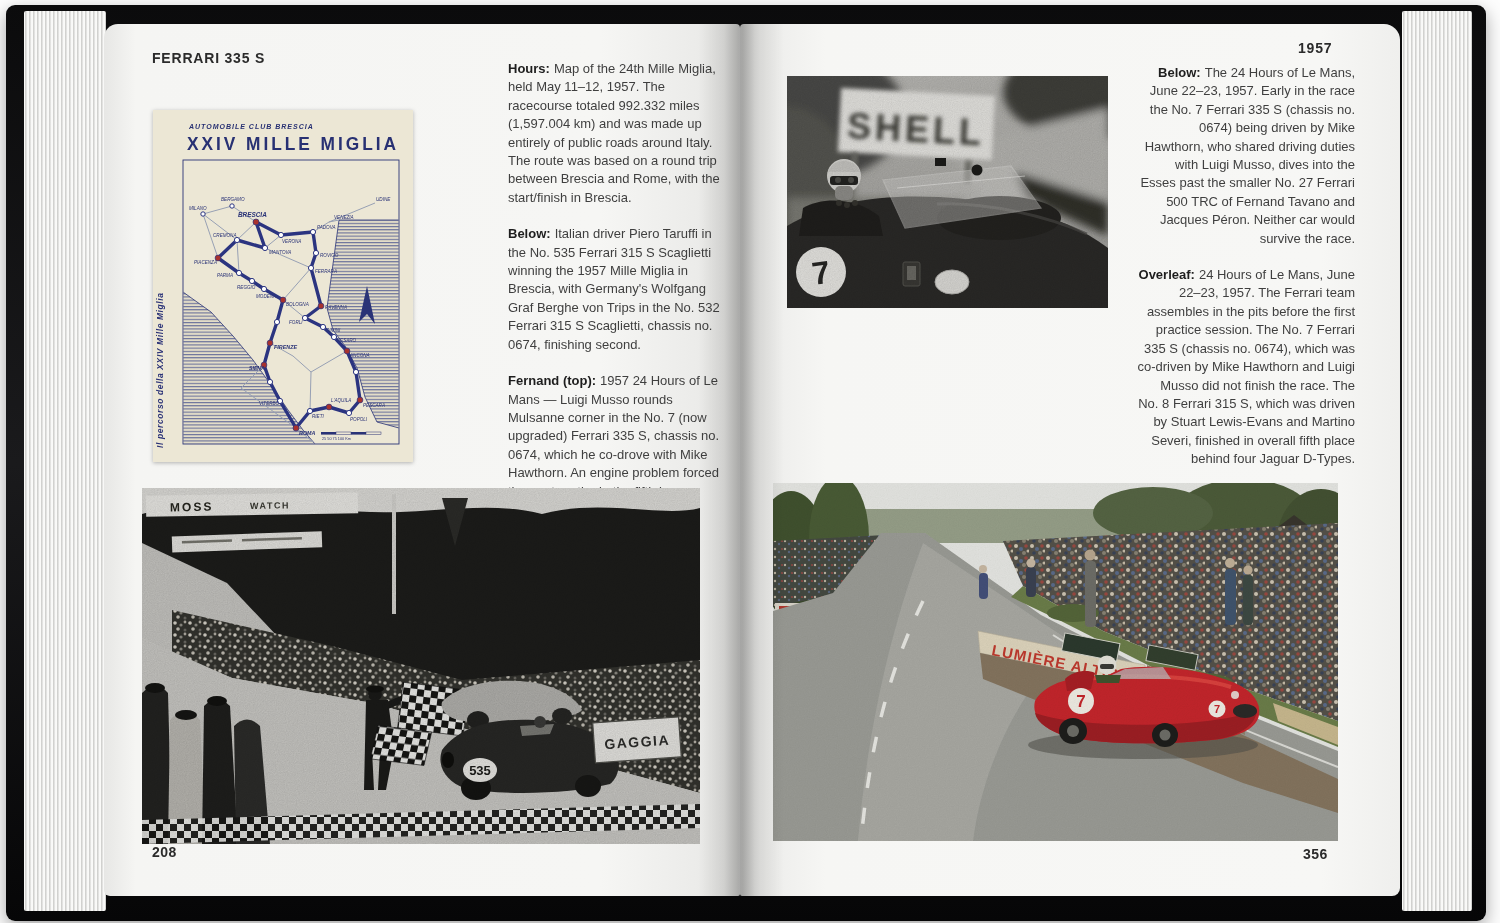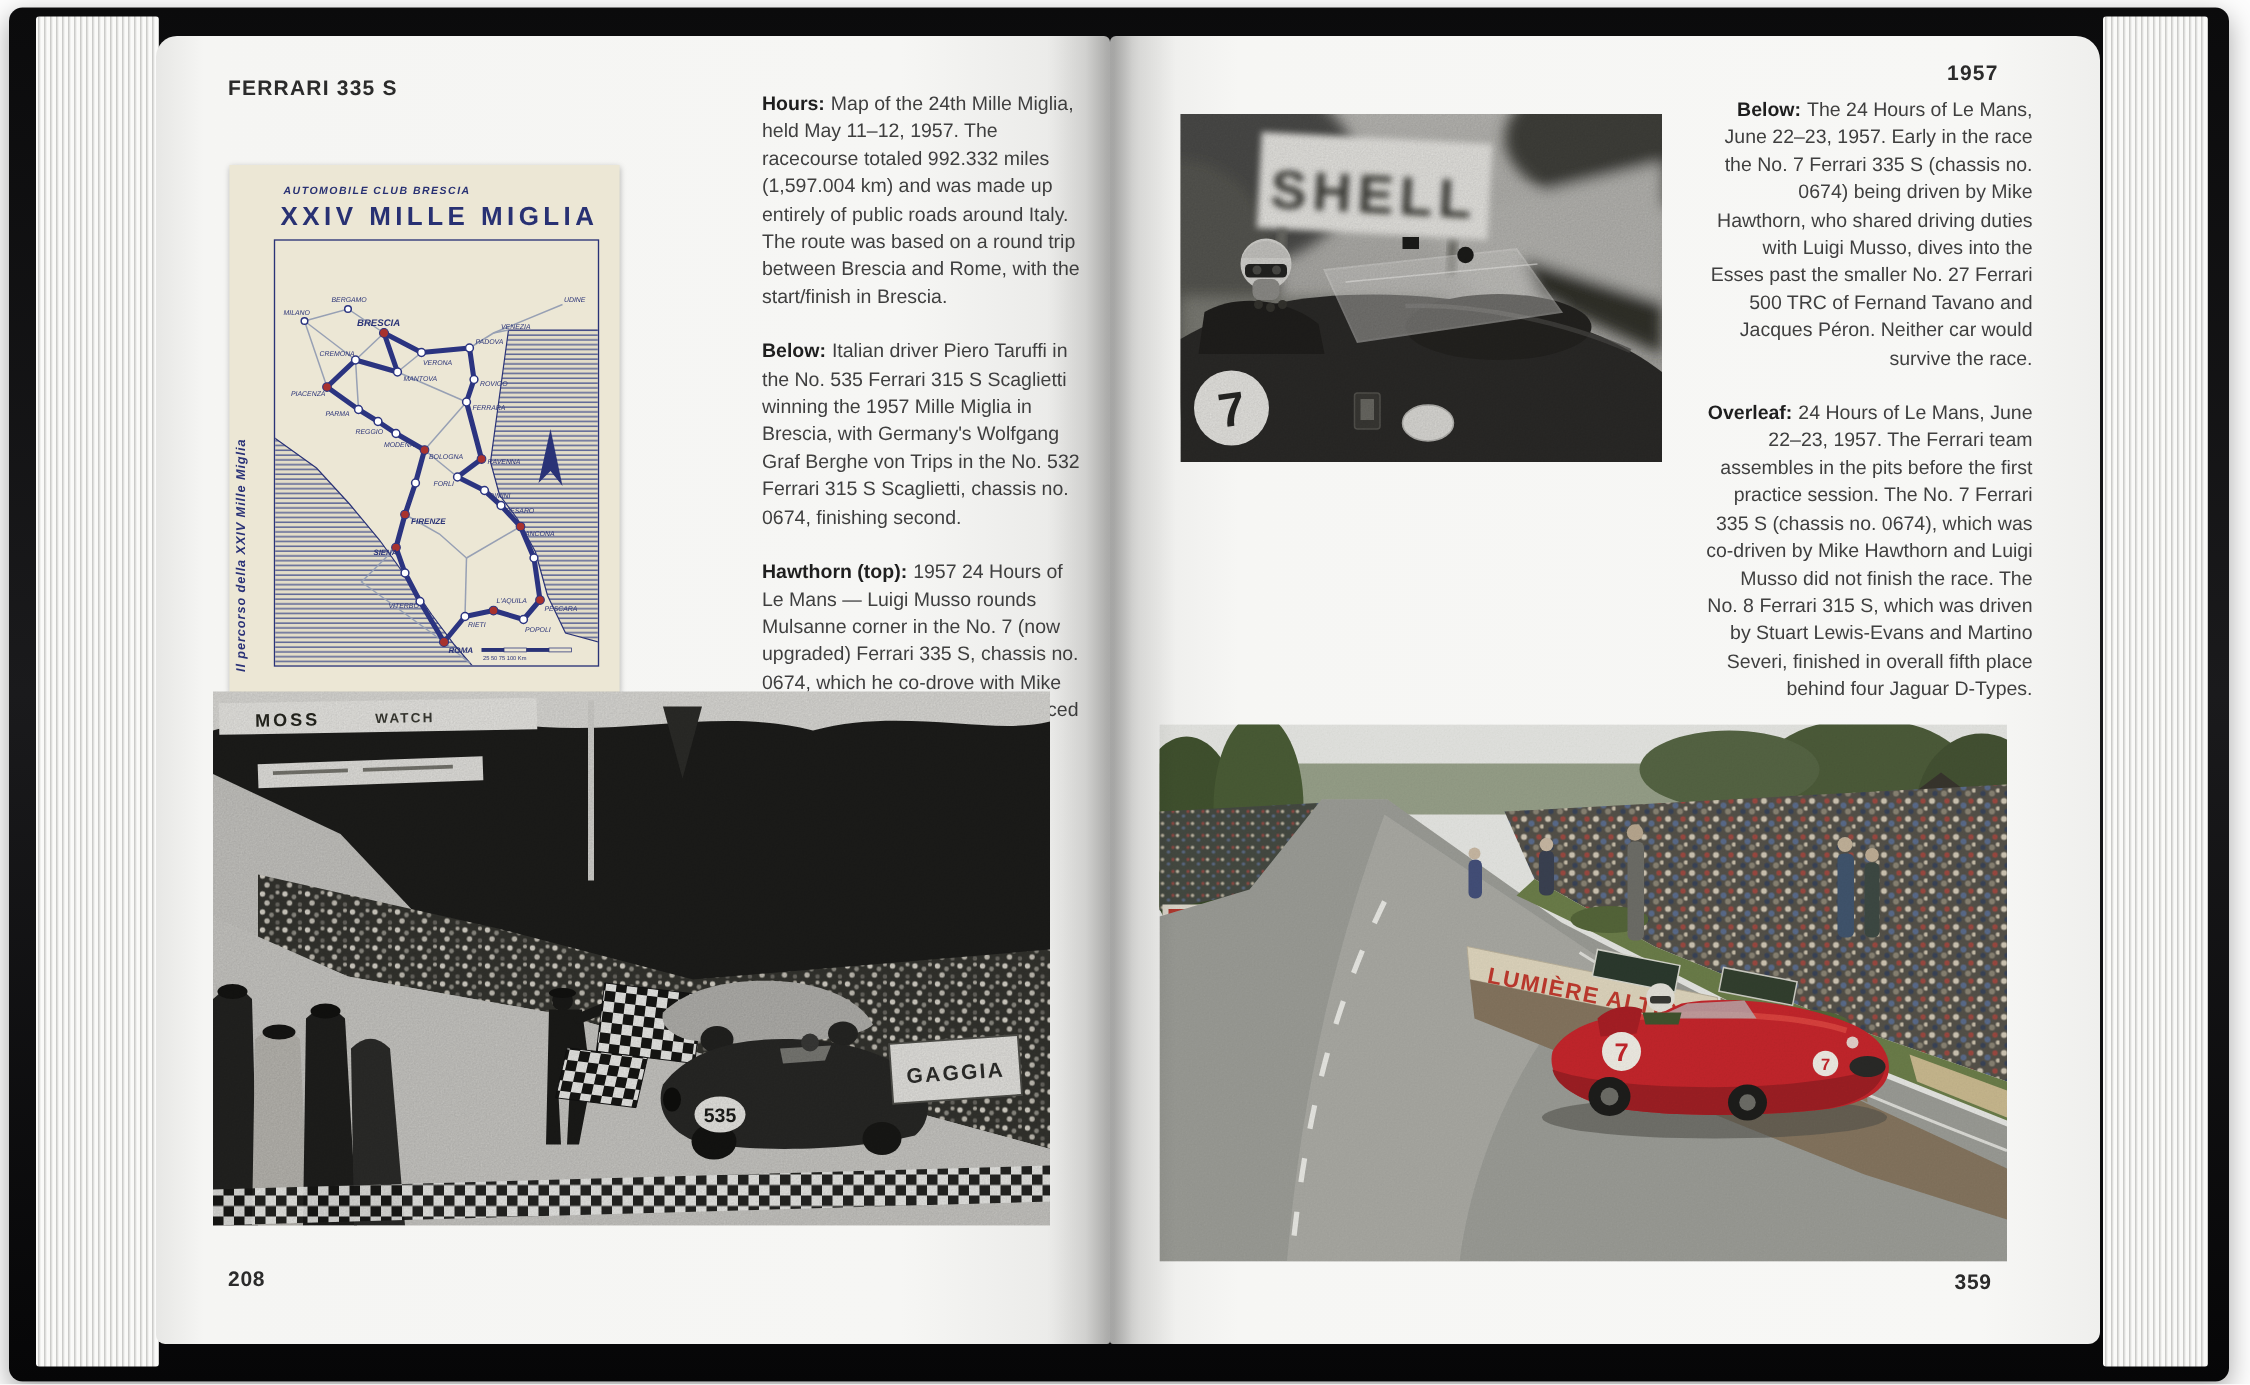--- a/index.html
+++ b/index.html
@@ -164,24 +164,24 @@
             <text x="1" y="8" font-size="3.8" fill="#2a3377">25   50   75   100 Km</text>
           </g>
         </g>
       </svg>
       <div class="side-cap">Il percorso della XXIV Mille Miglia</div>
     </div>
 
     <div class="capcol" style="left:404px;top:36px;width:215px;">
       <p><b>Hours:</b><span>Map of the 24th Mille Miglia, held May 11–12, 1957. The racecourse totaled 992.332 miles (1,597.004 km) and was made up entirely of public roads around Italy. The route was based on a round trip between Brescia and Rome, with the start/finish in Brescia.</span></p>
       <p><b>Below:</b><span>Italian driver Piero Taruffi in the No. 535 Ferrari 315 S Scaglietti winning the 1957 Mille Miglia in Brescia, with Germany's Wolfgang Graf Berghe von Trips in the No. 532 Ferrari 315 S Scaglietti, chassis no. 0674, finishing second.</span></p>
-      <p><b>Hawthorn (top):</b><span>1957 24 Hours of Le Mans — Luigi Musso rounds Mulsanne corner in the No. 7 (now upgraded) Ferrari 335 S, chassis no. 0674, which he co-drove with Mike Hawthorn. An engine problem forced the car to retire in the fifth hour.</span></p>
-    </div>
-
-    <div class="photo" style="left:38px;top:437px;width:573px;height:356px;">
+      <p><b>Fernand (top):</b><span>1957 24 Hours of Le Mans — Luigi Musso rounds Mulsanne corner in the No. 7 (now upgraded) Ferrari 335 S, chassis no. 0674, which he co-drove with Mike Hawthorn. An engine problem forced the car to retire in the fifth hour.</span></p>
+    </div>
+
+    <div class="photo" style="left:38px;top:464px;width:573px;height:356px;">
       <svg width="558" height="356" viewBox="0 0 558 356">
         <defs>
           <pattern id="chk" width="14" height="14" patternUnits="userSpaceOnUse">
             <rect width="14" height="14" fill="#ededea"></rect>
             <rect width="7" height="7" fill="#171715"></rect>
             <rect x="7" y="7" width="7" height="7" fill="#171715"></rect>
           </pattern>
           <pattern id="crowdBW" width="15" height="12" patternUnits="userSpaceOnUse">
             <rect width="15" height="12" fill="#34342f"></rect>
             <circle cx="3" cy="3" r="1.8" fill="#d8d4ca"></circle>
@@ -458,17 +458,17 @@
           <ellipse cx="300" cy="248" rx="6" ry="6" fill="#6e6e68"></ellipse>
           <ellipse cx="392" cy="252" rx="13" ry="12" fill="#1e1e1c"></ellipse>
           <ellipse cx="392" cy="252" rx="5.5" ry="5.5" fill="#6e6e68"></ellipse>
           <ellipse cx="472" cy="228" rx="12" ry="7" fill="#2a2a28"></ellipse>
           <circle cx="462" cy="212" r="4" fill="#e8e6dd" opacity="0.9"></circle>
         </g>
         <rect width="565" height="358" filter="url(#grainC)" opacity="0.07"></rect>
       </svg>
     </div>
 
-    <div class="pgnum" style="left:563px;top:822px;">359</div>
+    <div class="pgnum" style="left:563px;top:822px;">356</div>
   </div>
 
   <div class="gutter"></div>
 </div>
 
 </body></html>

